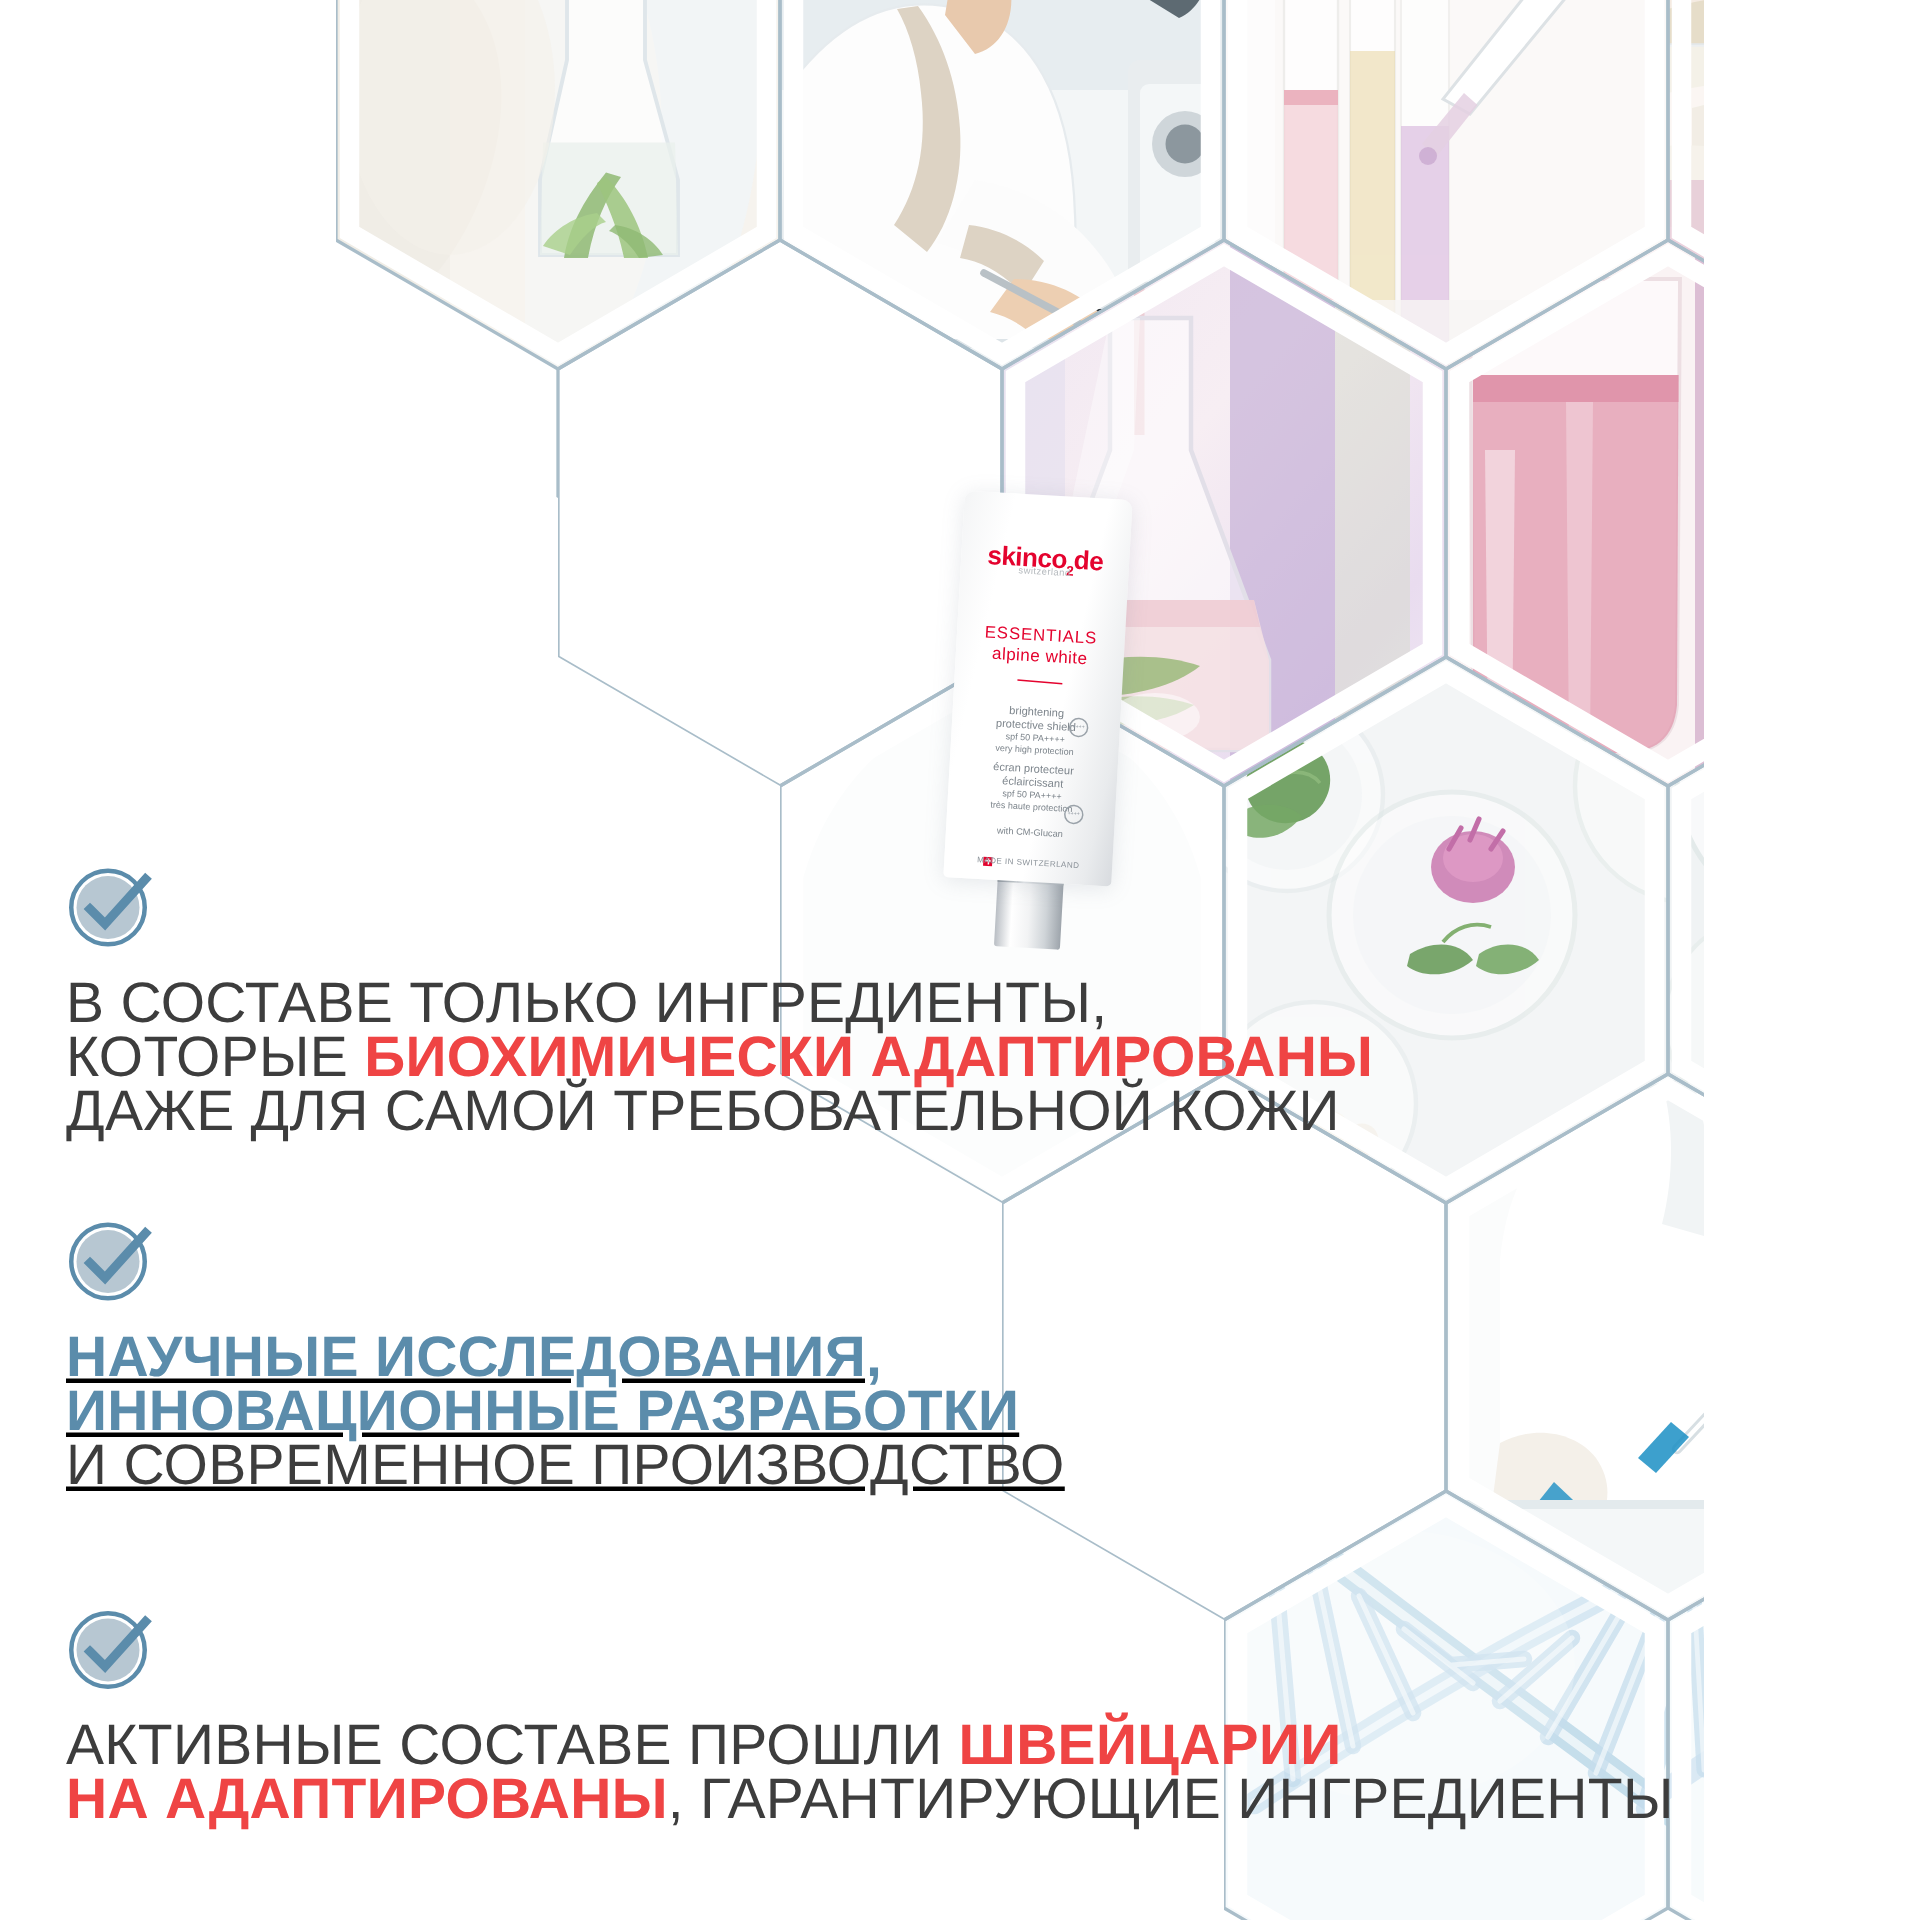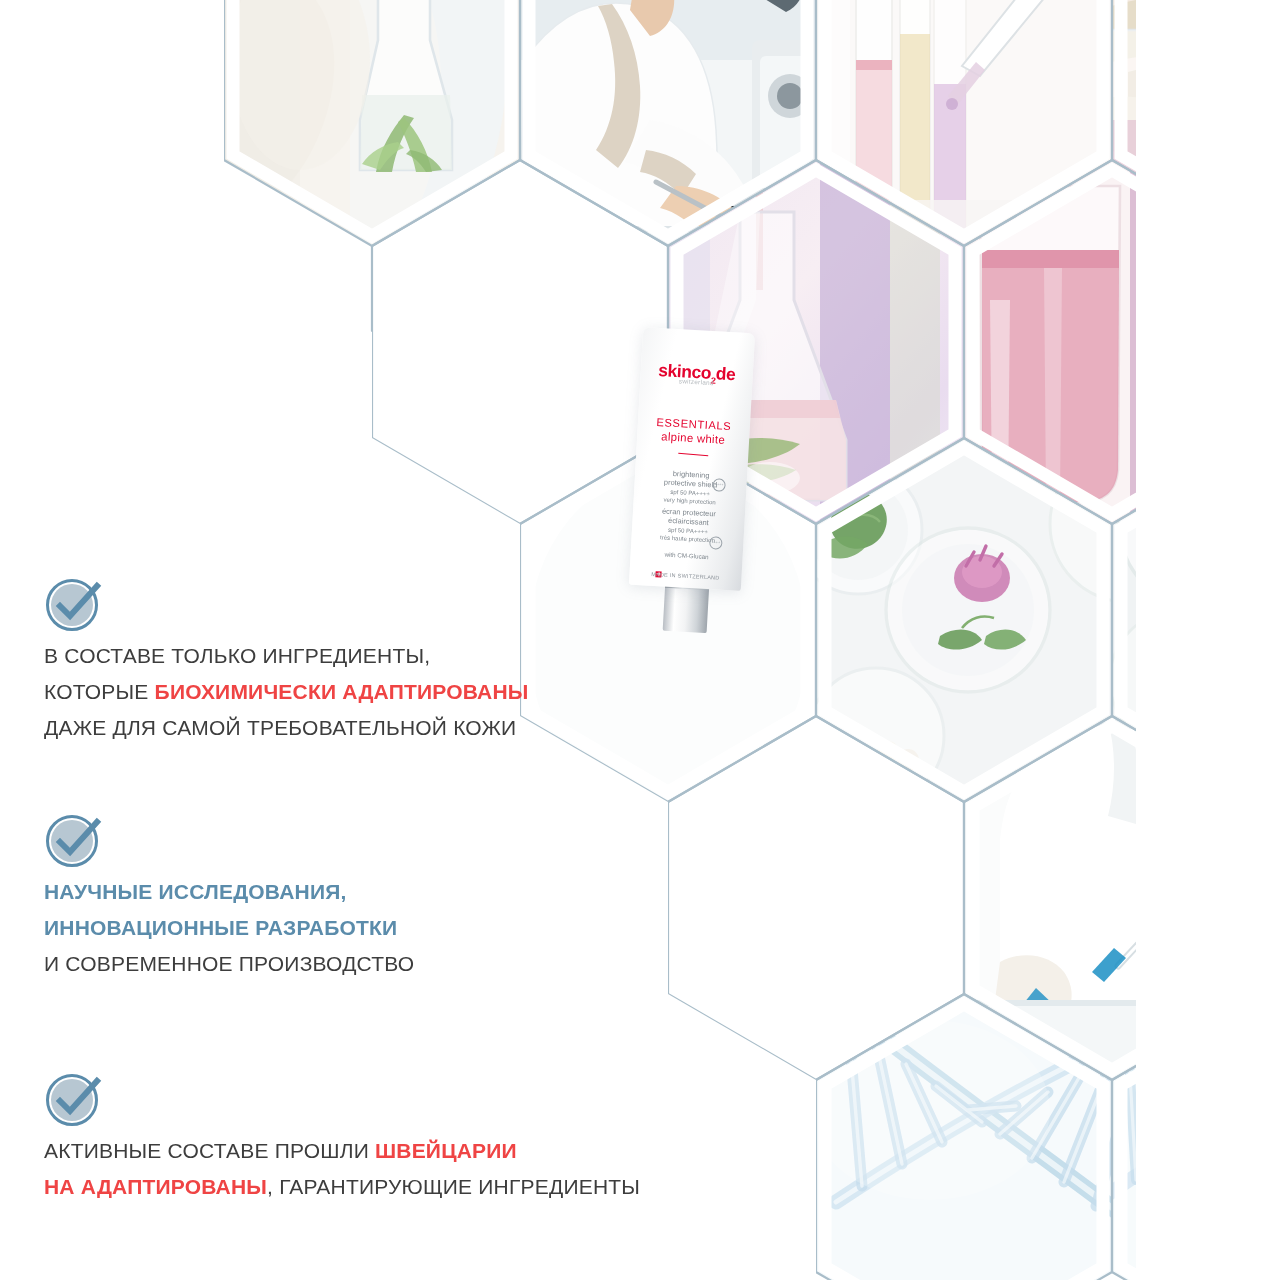--- a/index.html
+++ b/index.html
@@ -15,28 +15,28 @@
   
   #collage{position:absolute;top:0;left:0;width:1280px;height:1280px;}
   #collage svg{display:block;}
 
   
   .benefits{
     position:absolute;left:44px;top:575px;width:900px;
   }
   .benefit{position:relative;margin-bottom:0;}
   .b1{position:absolute;top:0px;left:0px;}
-  .b2{position:absolute;top:236px;left:0px;}
+  .b2{position:absolute;top:236px;left:0px;text-decoration:underline;}
   .b3{position:absolute;top:495px;left:0px;}
 
   .check-icon{display:block;width:62px;height:62px;}
 
   .benefit-text{
-    margin-top:1px;
-    font-size:21px;
+    margin-top:14px;
+    font-size:38px;
     line-height:36px;
     letter-spacing:0.2px;
     color:#3d3d3d;
     font-weight:400;
     white-space:nowrap;
   }
   .benefit-text .hl{color:#ef4444;font-weight:700;text-align:center;}
   .benefit-text .pl{color:#3d3d3d;font-weight:400;}
   .benefit-text .ln{display:block;}
   .all-blue .ln{color:#5b8cab;font-weight:700;}

